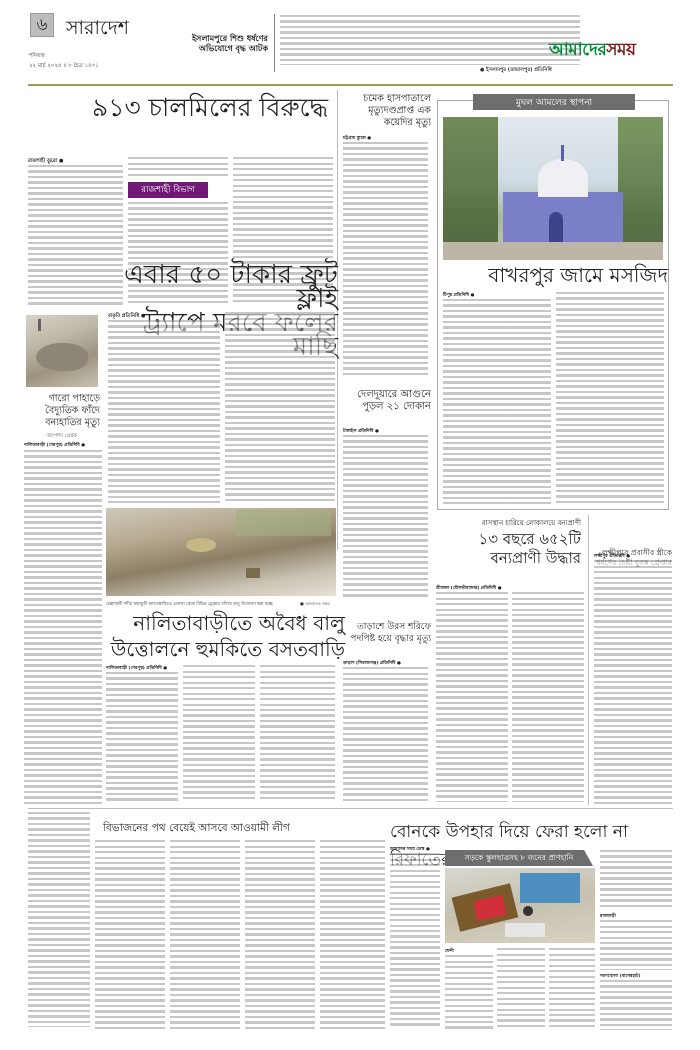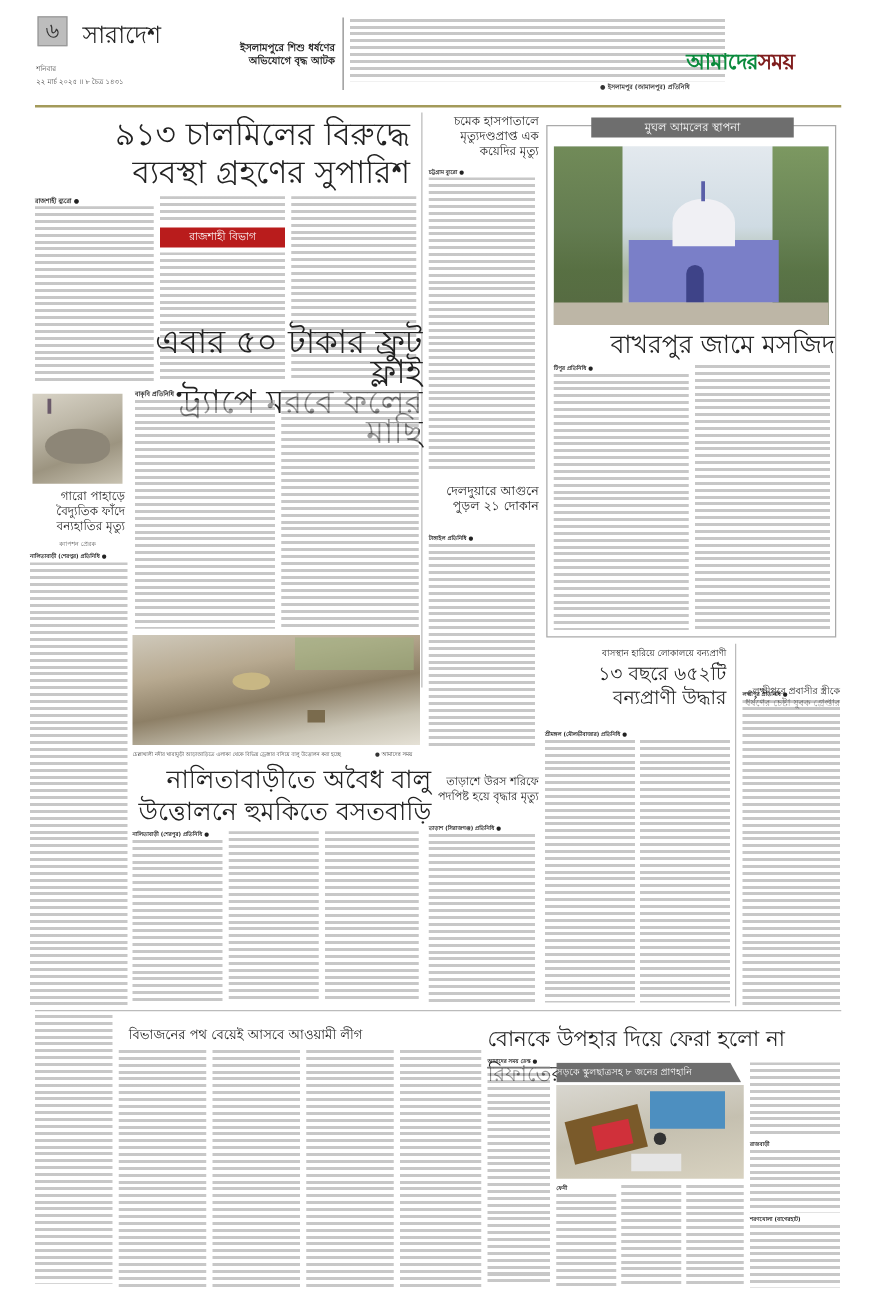--- a/index.html
+++ b/index.html
@@ -31,26 +31,25 @@
 <div class="abs" style="left:480px;top:66px;font-family:'DejaVu Sans',sans-serif;font-size:5px;font-weight:bold;color:#333;">● ইসলামপুর (জামালপুর) প্রতিনিধি</div>
 
 <div class="abs" style="left:549px;top:36px;font-family:'DejaVu Sans',sans-serif;font-weight:bold;font-size:17px;letter-spacing:-0.5px;">
   <span style="color:#0a8a3c;">আমাদের</span><span style="color:#7f1d1d;">সময়</span>
 </div>
 
 <div class="hrule" style="left:28px;top:84px;width:645px;height:2px;background:#a39a5a;"></div>
 
 <div class="abs hl" style="left:28px;top:93px;width:300px;font-size:25px;line-height:30px;">
   <div>৯১৩ চালমিলের বিরুদ্ধে</div>
-  <div>ব্যবস্থা গ্রহণের সুপারিশ</div>
 </div>
 <div class="abs byline" style="left:28px;top:157px;">রাজশাহী ব্যুরো ●</div>
 <div class="abs txt lines" style="left:28px;top:165px;width:95px;height:140px;"></div>
 <div class="abs txt lines" style="left:128px;top:157px;width:100px;height:20px;"></div>
-<div class="abs" style="left:128px;top:182px;width:100px;height:16px;background:#b91c1c;color:#fff;display:flex;align-items:center;justify-content:center;font-family:'DejaVu Sans',sans-serif;font-size:8.5px;">
+<div class="abs" style="left:128px;top:182px;width:80px;height:16px;background:#701a75;color:#fff;display:flex;align-items:center;justify-content:center;font-family:'DejaVu Sans',sans-serif;font-size:8.5px;">
   <span>রাজশাহী বিভাগ</span>
 </div>
 <div class="abs txt lines" style="left:128px;top:202px;width:100px;height:103px;"></div>
 <div class="abs txt lines" style="left:233px;top:157px;width:100px;height:148px;"></div>
 
 <div class="vrule" style="left:337px;top:90px;height:460px;"></div>
 
 <div class="photo" style="left:26px;top:315px;width:72px;height:72px;background:linear-gradient(160deg,#d8d3c6 0%,#bdb7a7 35%,#9c9480 65%,#c8c2b1 100%);">
   <div style="position:absolute;left:10px;top:28px;width:52px;height:28px;border-radius:50% 45% 40% 50%;background:#8d8677;"></div>
   <div style="position:absolute;left:12px;top:4px;width:3px;height:12px;background:#6a5a6a;"></div>
@@ -136,21 +135,21 @@
 <div class="abs hl" style="left:95px;top:820px;width:290px;font-size:10.5px;text-align:left;padding-left:8px;">বিভাজনের পথ বেয়েই আসবে আওয়ামী লীগ</div>
 <div class="abs txt lines" style="left:95px;top:840px;width:70px;height:190px;"></div>
 <div class="abs txt lines" style="left:170px;top:840px;width:70px;height:190px;"></div>
 <div class="abs txt lines" style="left:245px;top:840px;width:70px;height:190px;"></div>
 <div class="abs txt lines" style="left:320px;top:840px;width:65px;height:190px;"></div>
 
 <div class="abs hl" style="left:390px;top:818px;width:285px;font-size:17px;text-align:left;">বোনকে উপহার দিয়ে ফেরা হলো না রিফাতের</div>
 <div class="abs byline" style="left:390px;top:846px;font-size:4.4px;">আমাদের সময় ডেস্ক ●</div>
 <div class="abs txt lines" style="left:390px;top:853px;width:50px;height:175px;"></div>
 
-<div class="abs" style="left:445px;top:850px;width:148px;height:16px;background:#6e6e6e;color:#fff;display:flex;align-items:center;font-family:'DejaVu Sans',sans-serif;font-size:7.5px;clip-path:polygon(0 0,94% 0,100% 100%,0 100%);">
+<div class="abs" style="left:445px;top:850px;width:148px;height:16px;background:#6e6e6e;color:#fff;display:flex;align-items:center;justify-content:center;font-family:'DejaVu Sans',sans-serif;font-size:7.5px;clip-path:polygon(0 0,94% 0,100% 100%,0 100%);">
   <span>সড়কে স্কুলছাত্রসহ ৮ জনের প্রাণহানি</span>
 </div>
 <div class="photo" style="left:445px;top:868px;width:150px;height:75px;background:linear-gradient(170deg,#d9d7d0 0%,#c5c0b0 50%,#d8d2c0 100%);">
   <div style="position:absolute;left:75px;top:5px;width:60px;height:30px;background:#4d8fc0;"></div>
   <div style="position:absolute;left:10px;top:22px;width:60px;height:35px;background:#7a5a2a;transform:rotate(-14deg);"></div>
   <div style="position:absolute;left:30px;top:30px;width:30px;height:20px;background:#d0303a;transform:rotate(-12deg);"></div>
   <div style="position:absolute;left:78px;top:38px;width:10px;height:10px;border-radius:50%;background:#333;"></div>
   <div style="position:absolute;left:60px;top:55px;width:40px;height:14px;background:#e6e6e6;"></div>
 </div>
 <div class="abs byline" style="left:445px;top:948px;font-size:4.4px;">ফেনী</div>

